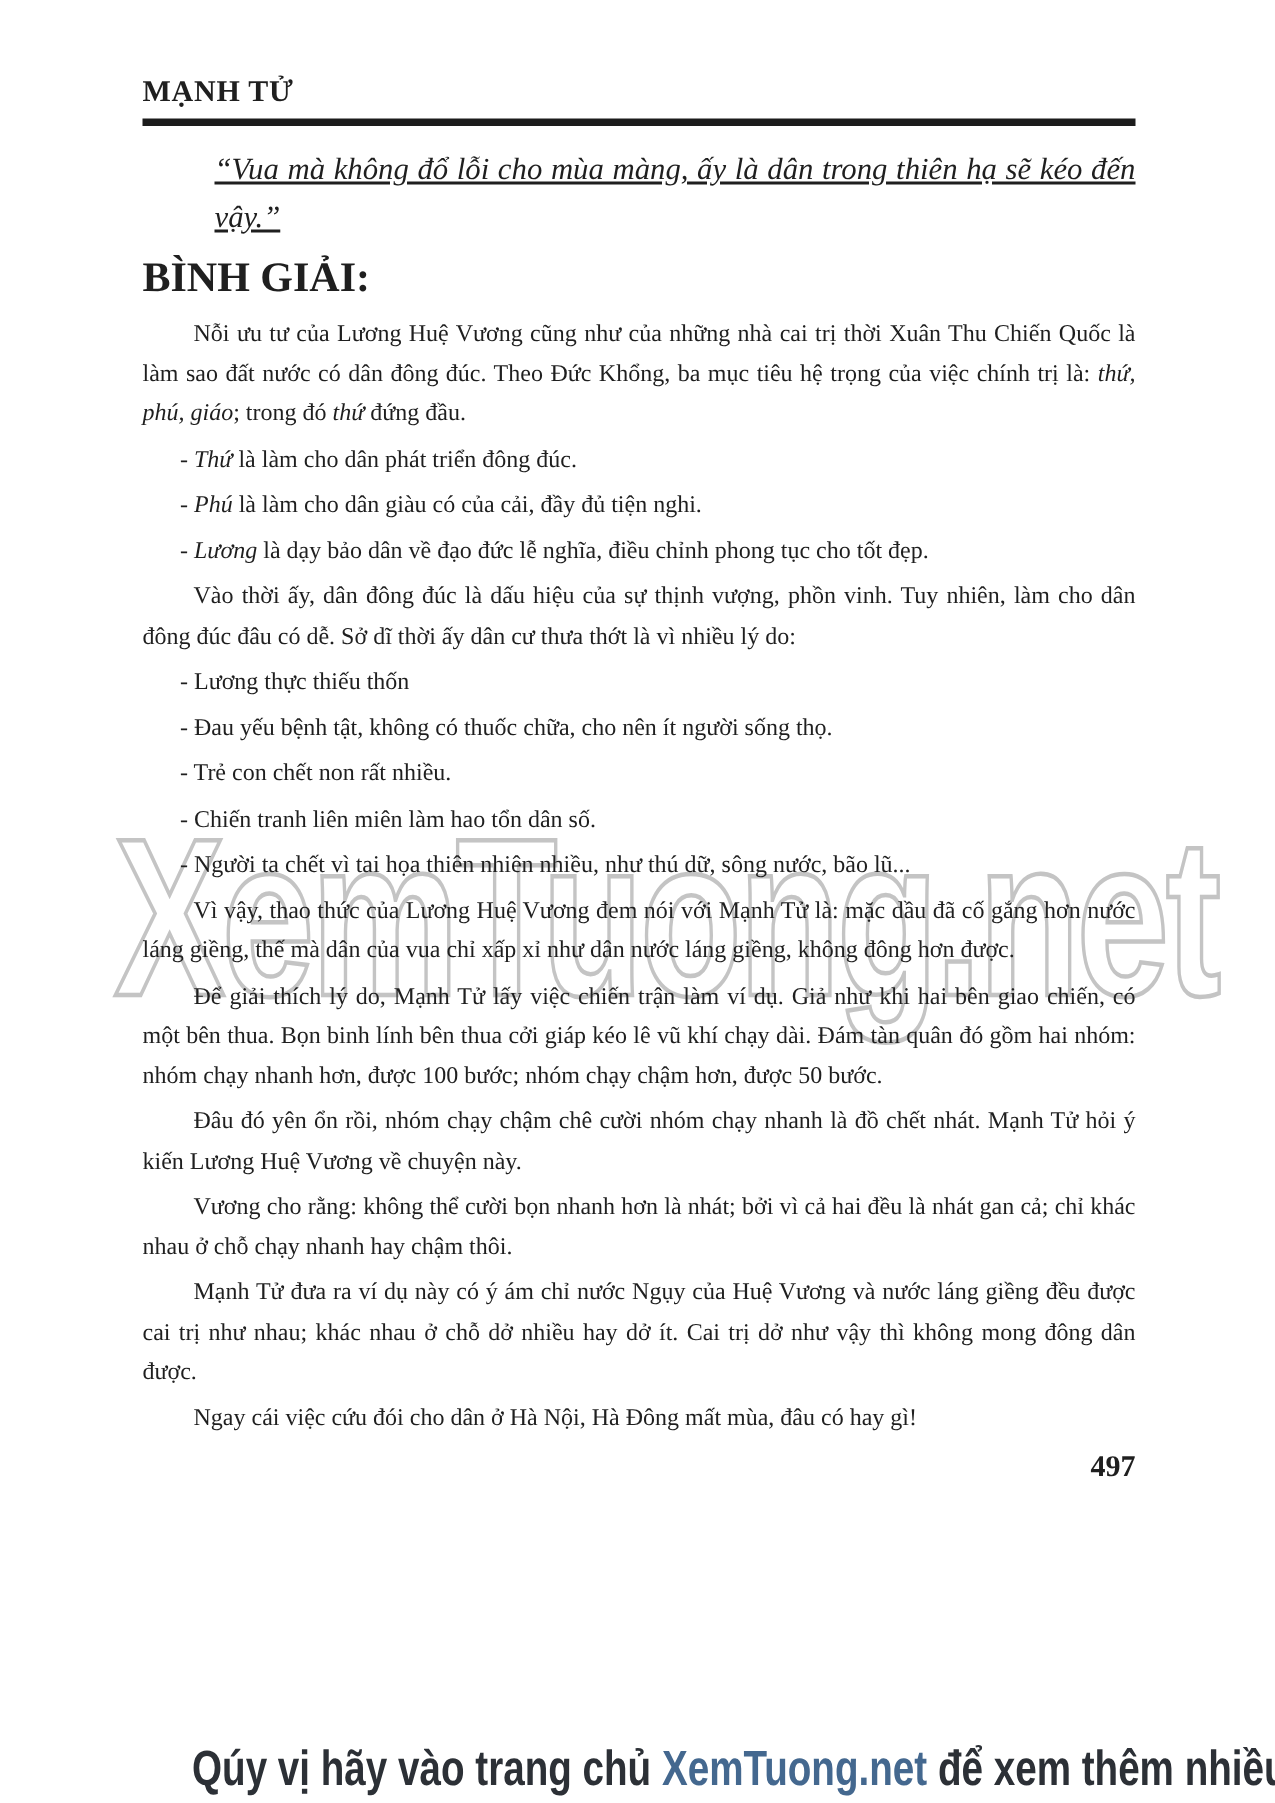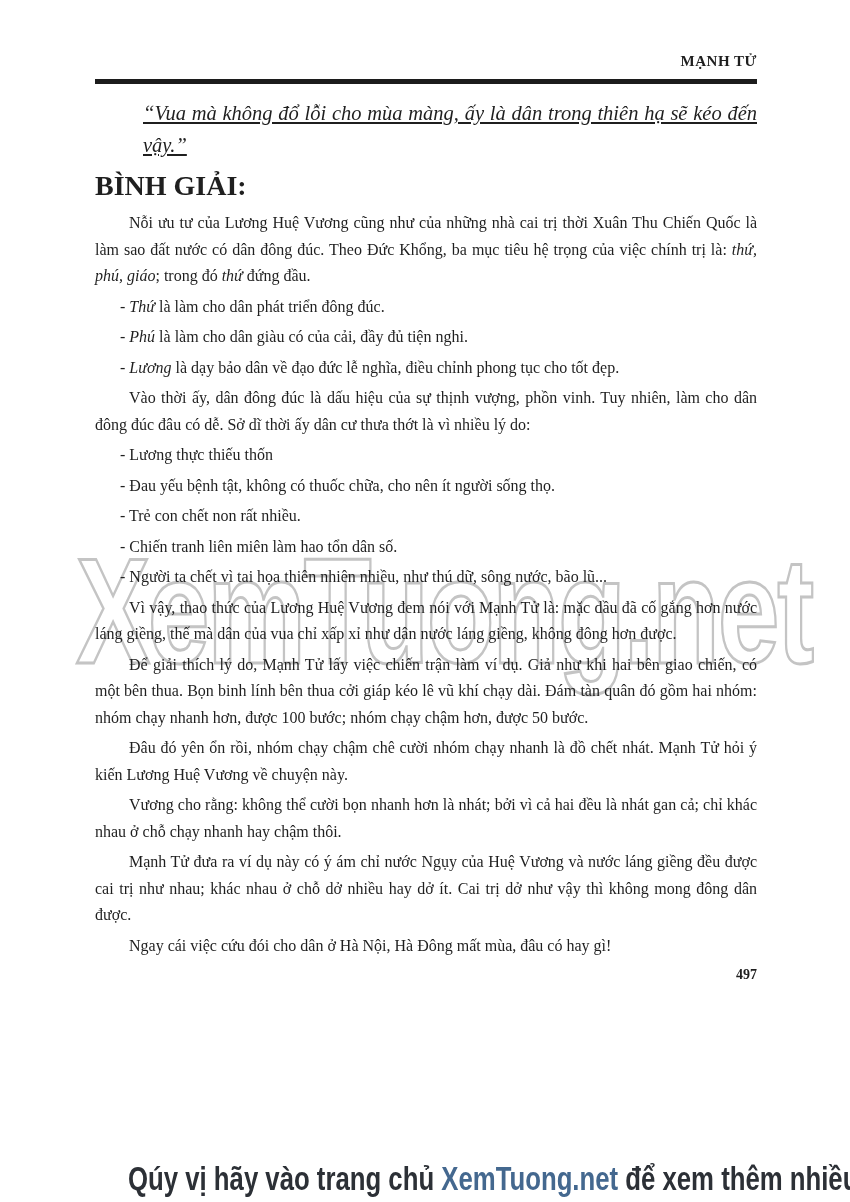--- a/index.html
+++ b/index.html
@@ -34,23 +34,22 @@
     transform:scaleX(0.74);
     transform-origin:left top;
   }
   .content{
     position:absolute;
     top:0;left:0;right:0;
     z-index:1;
     padding:48px 93px 0 95px;
   }
   .header-title{
-    text-align:right;
     font-weight:bold;
-    font-size:15px;
+    font-size:20px;
     letter-spacing:0.5px;
     line-height:26px;
   }
   .header-rule{
     margin-top:5px;
     height:4px;
     border-top:3px solid var(--rule);
     border-bottom:2px solid var(--rule);
   }
   .quote{
@@ -74,21 +73,21 @@
     margin:0 0 4px 0;
   }
   .blocks p.paragraph{ text-indent:34px; }
   .blocks p.bullet{
     padding-left:52px;
     text-indent:-27px;
   }
   .page-number{
     text-align:right;
     font-weight:bold;
-    font-size:14px;
+    font-size:20px;
     margin-top:8px;
   }
   .footer{
     position:absolute;
     bottom:4px;left:0;right:0;
     z-index:1;
     text-align:center;
     font-family:"Liberation Sans", sans-serif;
     font-weight:bold;
     font-size:33px;

